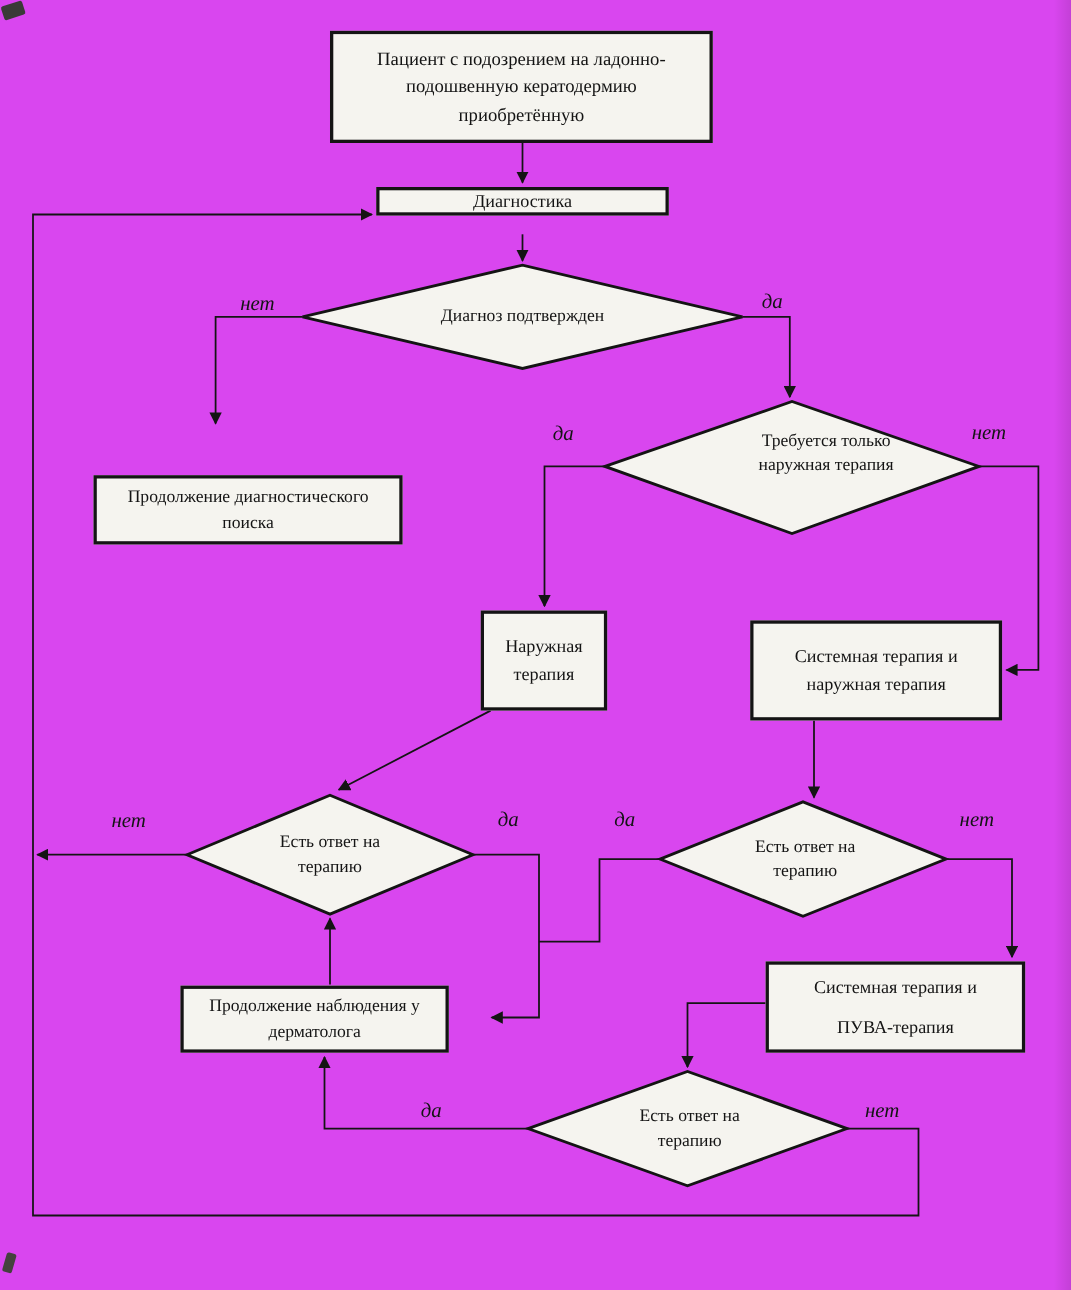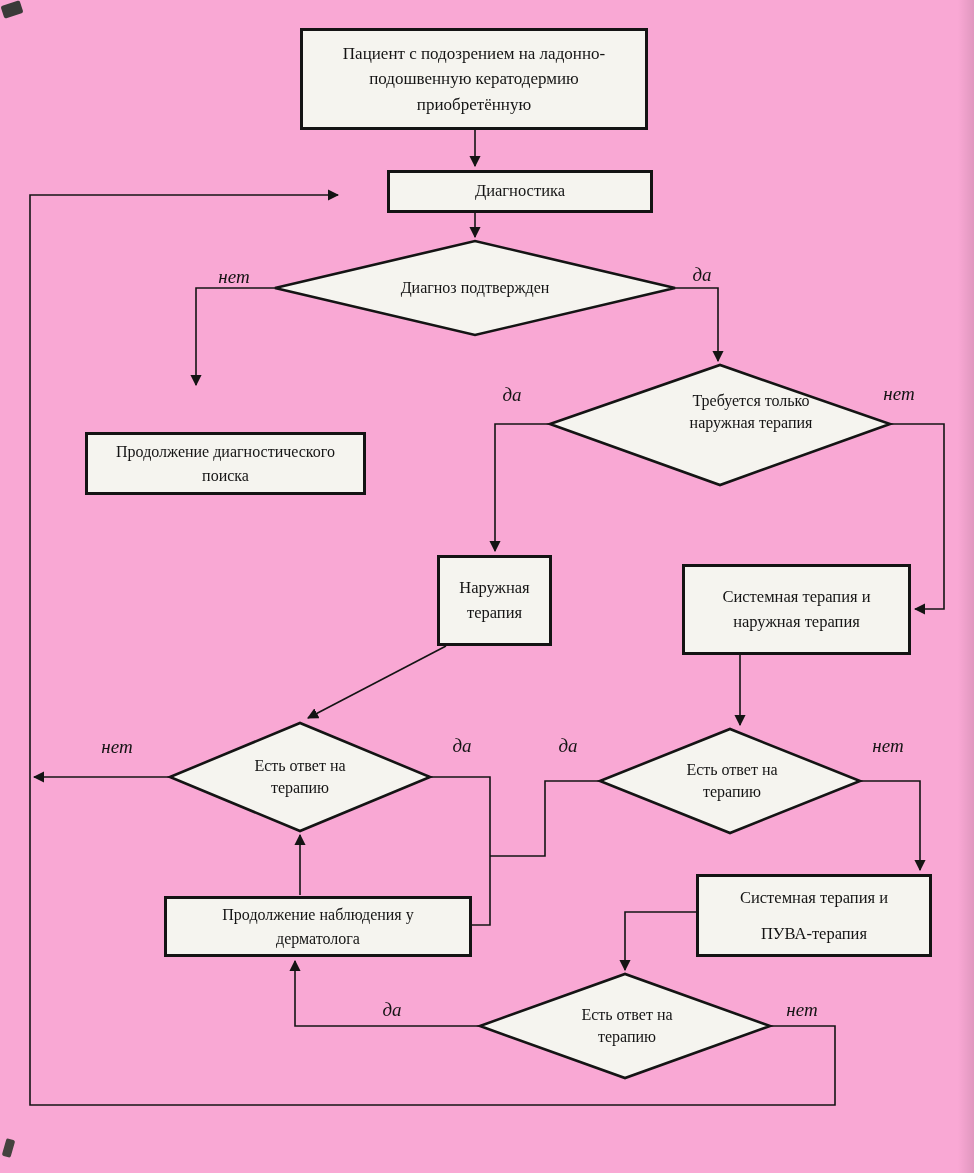--- a/index.html
+++ b/index.html
@@ -1,20 +1,20 @@
 <!DOCTYPE html>
 <html><head>
 <meta charset="utf-8">
 <style>
   html, body { margin: 0; padding: 0; background: #e9e8e4; }
   #page {
     position: relative;
     width: 974px;
     height: 1173px;
-    background: #f9a8d4;
+    background: #d946ef;
     overflow: hidden;
     font-family: "Liberation Serif", "DejaVu Serif", serif;
     color: #141414;
   }
   #chart-svg { position: absolute; left: 0; top: 0; }
   .box {
     position: absolute;
     box-sizing: border-box;
     border: 3px solid #141414;
     background: #f5f4ef;
@@ -93,32 +93,32 @@
       <polygon points="170,777 300,723 430,777 300,831"></polygon>
       <polygon points="600,781 730,729 860,781 730,833"></polygon>
       <polygon points="480,1026 625,974 770,1026 625,1078"></polygon>
     </g>
   </svg>
 
   <div class="box" style="left:300px; top:28px; width:348px; height:102px; font-size:17px;">Пациент с подозрением на ладонно-
 подошвенную кератодермию
 приобретённую</div>
 
-  <div class="box" style="left:342px; top:170px; width:266px; height:43px;margin-left:45px;">Диагностика</div>
+  <div class="box" style="left:342px; top:170px; width:266px; height:26px;">Диагностика</div>
 
   <div class="box" style="left:85px; top:389px; width:281px; height:63px; font-size:16px;margin-top:43px;">Продолжение диагностического
 поиска</div>
 
   <div class="box" style="left:437px; top:555px; width:115px; height:91px;">Наружная
 терапия</div>
 
   <div class="box" style="left:682px; top:564px; width:229px; height:91px;">Системная терапия и
 наружная терапия</div>
 
-  <div class="box" style="left:164px; top:896px; width:308px; height:61px; font-size:16px;">Продолжение наблюдения у
+  <div class="box" style="left:164px; top:896px; width:244px; height:61px; font-size:16px;">Продолжение наблюдения у
 дерматолога</div>
 
   <div class="box tall-lines" style="left:696px; top:874px; width:236px; height:83px;">Системная терапия и
 ПУВА-терапия</div>
 
   <div class="dtext" style="left:475px; top:288px;">Диагноз подтвержден</div>
   <div class="dtext" style="left:722px; top:412px;margin-left:29px;">Требуется только
 наружная терапия</div>
   <div class="dtext" style="left:300px; top:777px;">Есть ответ на
 терапию</div>

